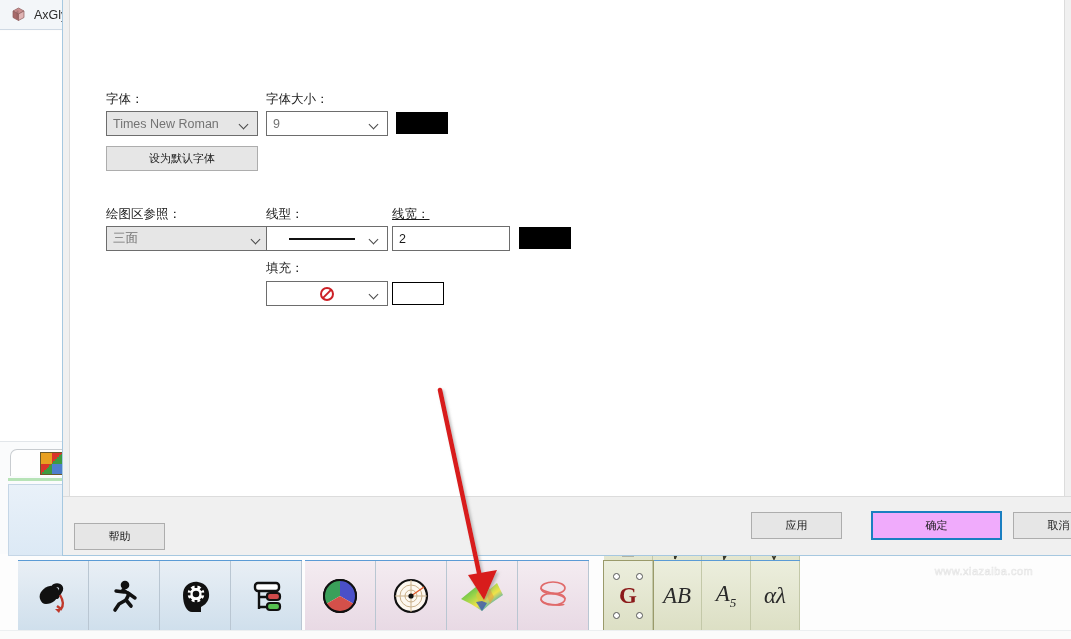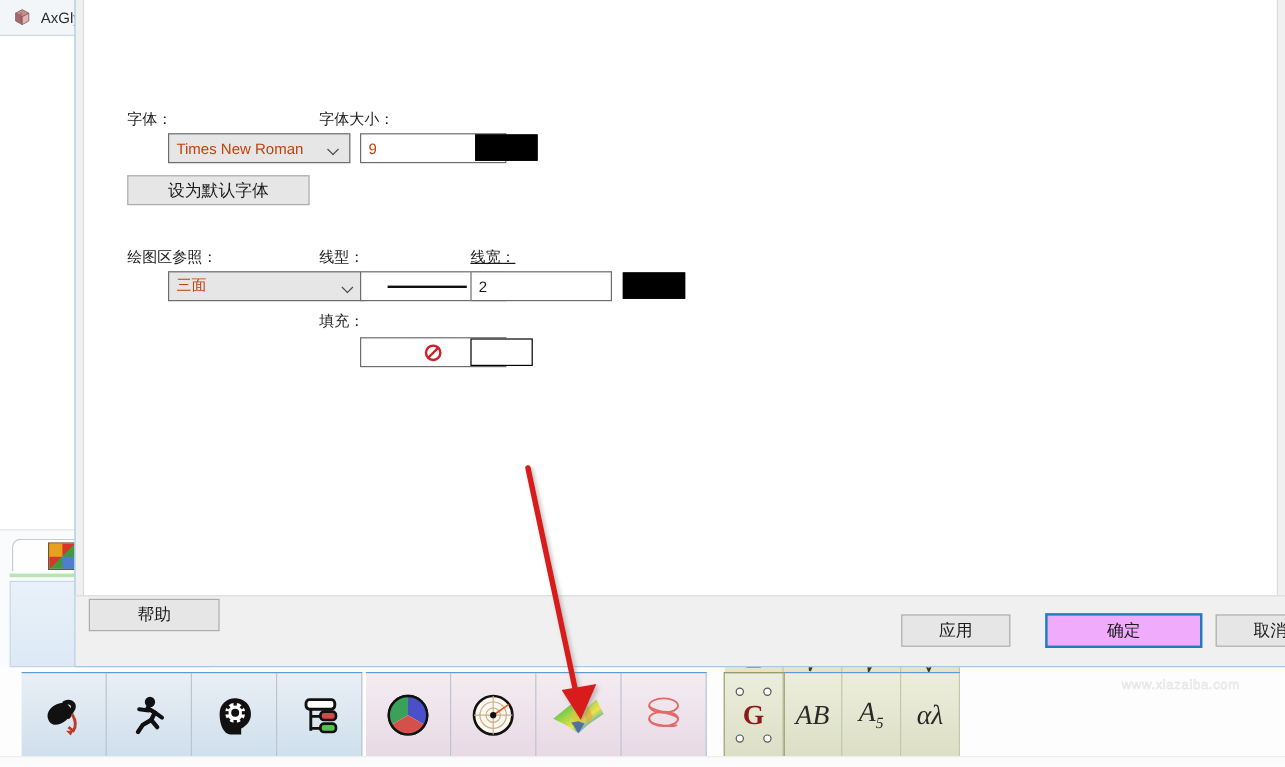--- a/index.html
+++ b/index.html
@@ -214,22 +214,21 @@
   .combo {
     position: absolute;
     height: 25px;
     box-sizing: border-box;
     border: 1px solid #6d6d6d;
     background: #ffffff;
     display: flex;
     align-items: center;
     padding-left: 6px;
     font-size: 12.5px;
-    color: #c2410c;
-    margin-left: 34px;
+    color: #737373;
   }
   .combo.gray { background: #e6e6e6; }
   .combo .chev {
     position: absolute;
     right: 8px;
     top: 50%;
     margin-top: -3px;
     width: 9px; height: 6px;
   }
   .combo .chev::before {
@@ -257,21 +256,21 @@
     position: absolute;
     height: 22px;
     box-sizing: border-box;
     border: 1px solid #000000;
   }
   .btn {
     position: absolute;
     box-sizing: border-box;
     background: #e6e6e6;
     border: 1px solid #adadad;
-    font-size: 14px;
+    font-size: 11px;
     color: #1a1a1a;
     display: flex;
     align-items: center;
     justify-content: center;
     font-family: "Liberation Sans", sans-serif;
   }
   .btn.default {
     background: #f0abfc;
     border: 2px solid #1a7fc1;
   }
@@ -561,21 +560,21 @@
 
       <span class="field-label" style="left:196px; top:261px;">填充：</span>
       <div class="combo" style="left:196px; top:282px; width:122px;">
         <span class="nofill"></span>
         <span class="chev"></span>
       </div>
       <div class="swatch" style="left:322px; top:283px; width:52px; height:23px; background:#ffffff;"></div>
     </div>
 
     <div class="dialog-footer">
-      <div class="btn" style="left:11px; top:2px; width:109px; height:27px;">帮助</div>
+      <div class="btn" style="left:11px; top:26px; width:91px; height:27px;">帮助</div>
       <div class="btn" style="left:688px; top:15px; width:91px; height:27px;">应用</div>
       <div class="btn default" style="left:808px; top:14px; width:131px; height:29px;">确定</div>
       <div class="btn" style="left:950px; top:15px; width:91px; height:27px;">取消</div>
     </div>
   </div>
 
   <svg class="annot-arrow">
     <defs>
       <filter id="shadow" x="-30%" y="-30%" width="170%" height="170%">
         <feDropShadow dx="2" dy="2" stdDeviation="1.6" flood-color="#888" flood-opacity="0.55"></feDropShadow>

